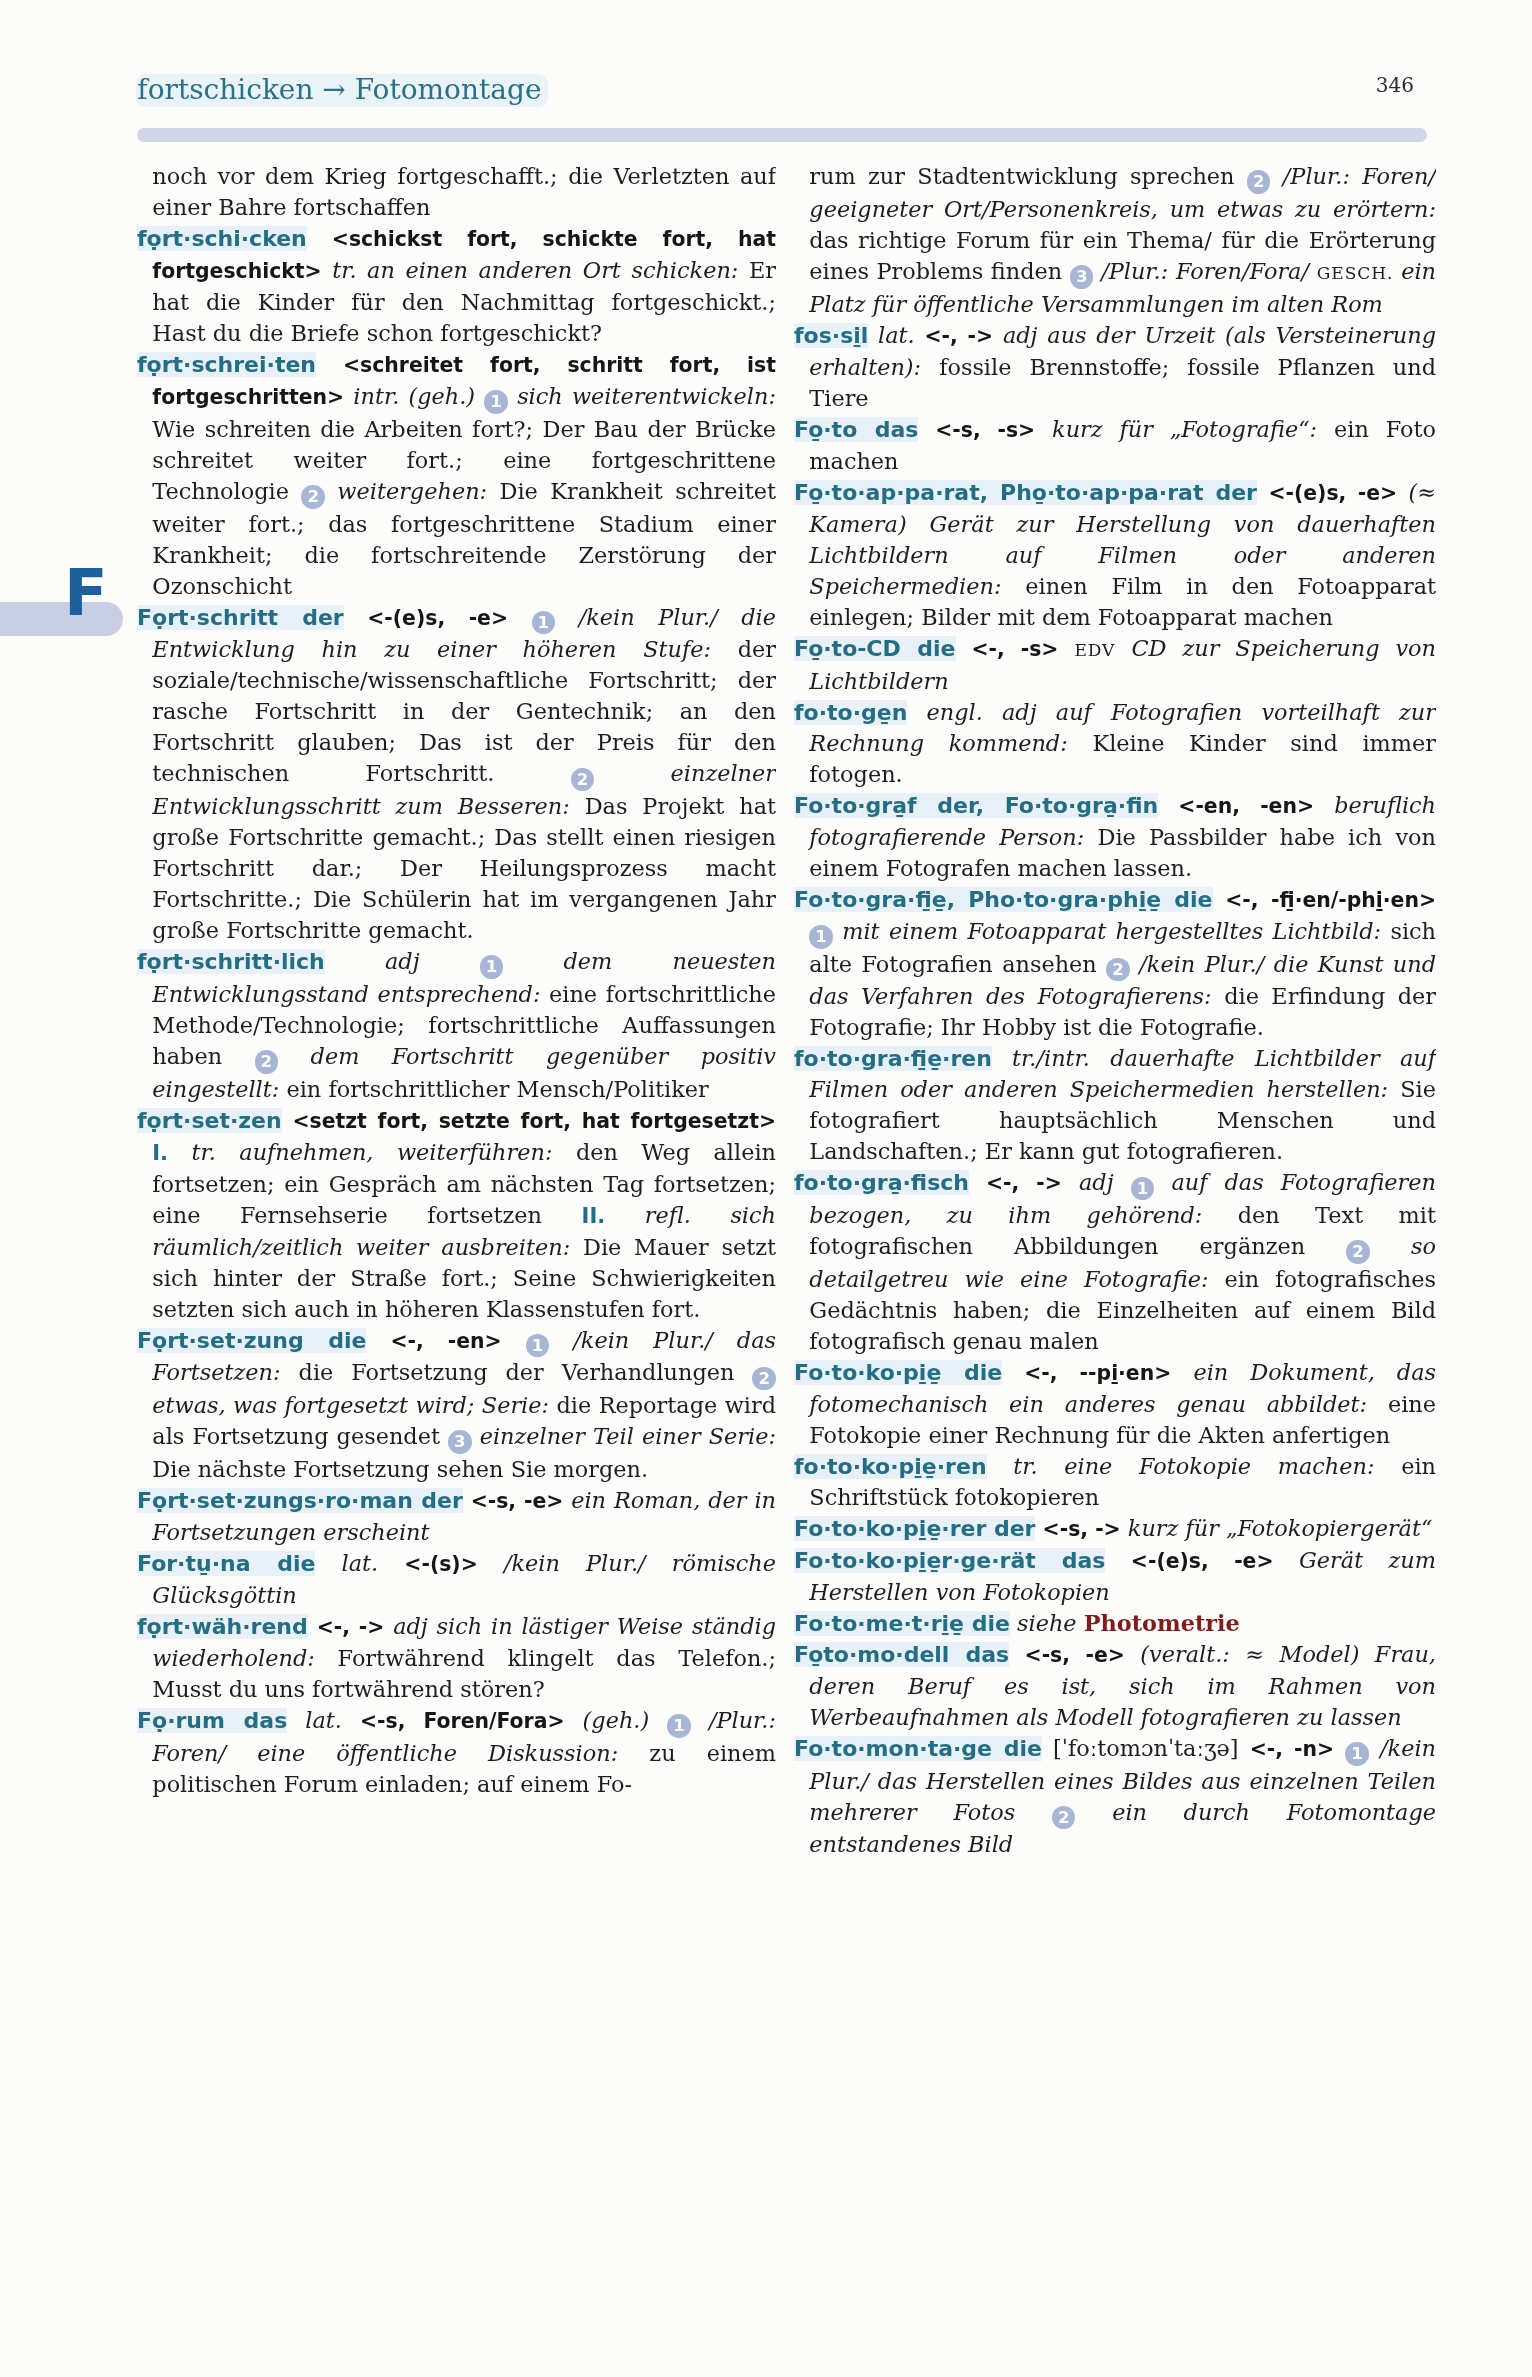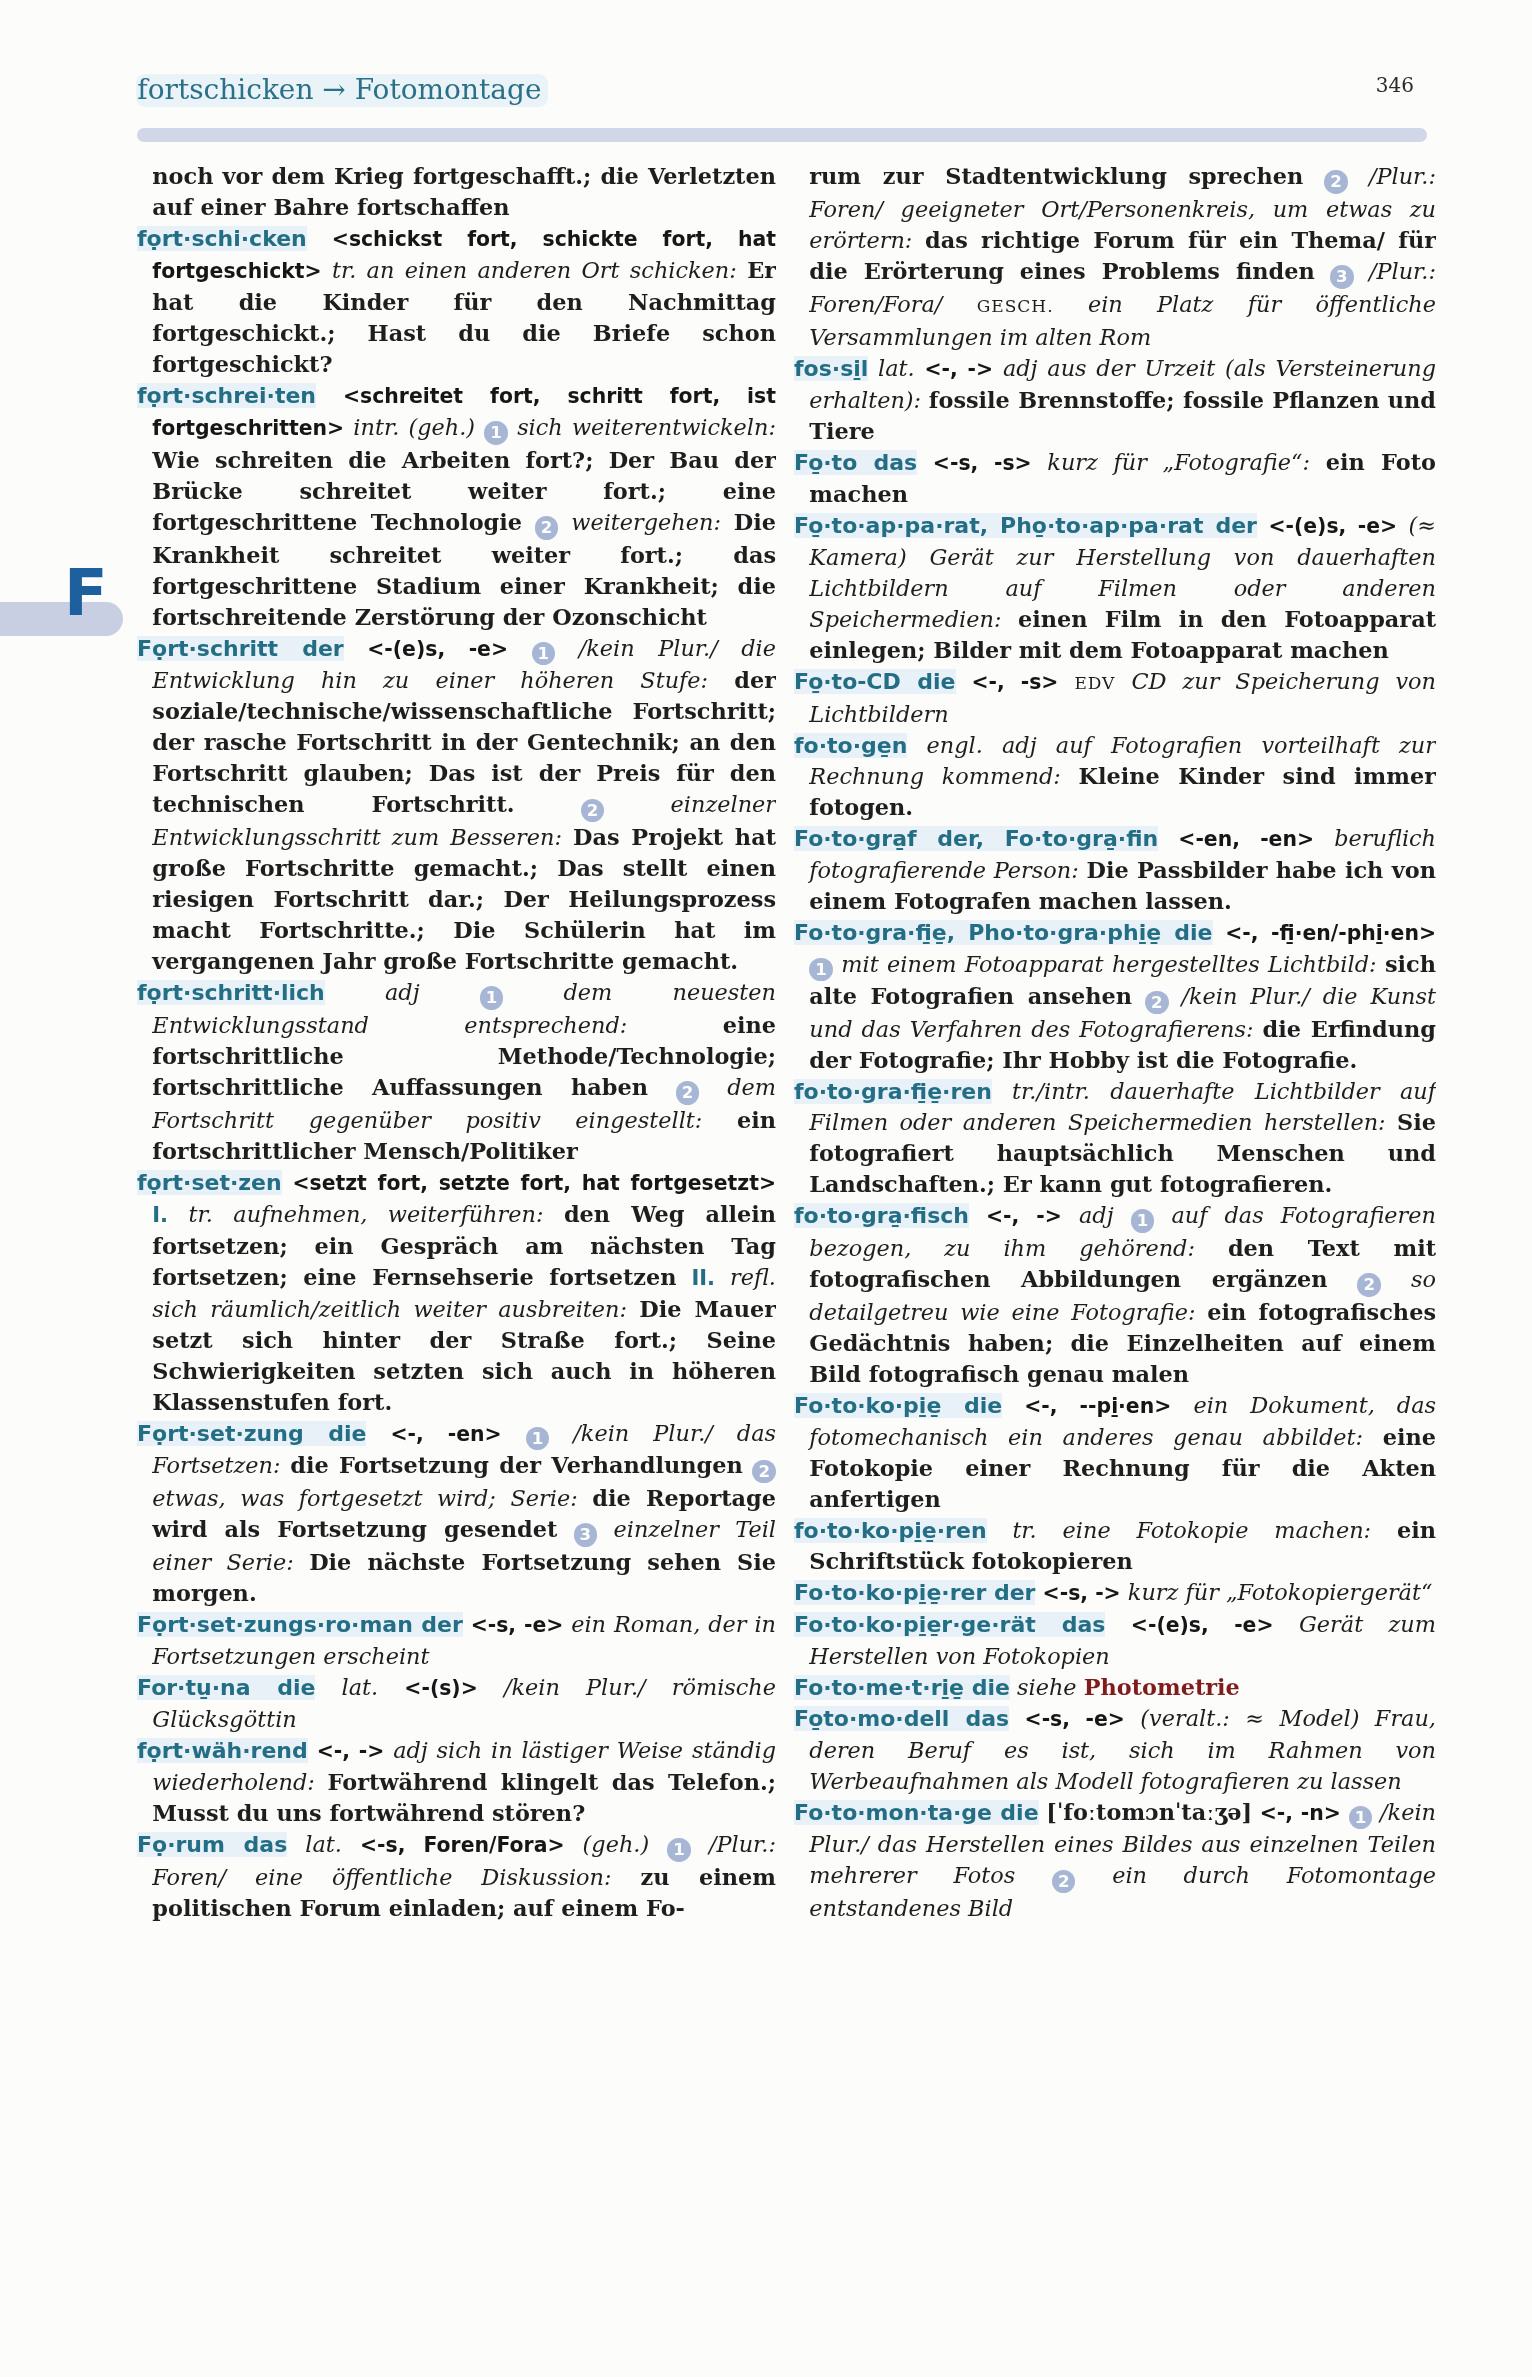--- a/index.html
+++ b/index.html
@@ -50,21 +50,21 @@
   }
   .seg-infl{
     font-family:"DejaVu Sans","Liberation Sans",sans-serif;
     font-weight:bold;color:#161616;font-size:20.4px;
   }
   .seg-rb{
     font-family:"DejaVu Sans","Liberation Sans",sans-serif;
     font-weight:bold;color:#236e85;font-size:21px;
   }
   .seg-i{font-style:italic;}
-  .seg-p{font-style:normal;font-weight:bold;}
+  .seg-p{font-style:normal;}
   .seg-bb{font-weight:bold;color:#7f1d1d;}
   .seg-sc{font-size:17px;letter-spacing:1px;}
   .seg-num{
     display:inline-block;width:23.6px;height:23.6px;border-radius:50%;
     background:#a7b6d5;color:#ffffff;text-align:center;
     font-family:"DejaVu Sans","Liberation Sans",sans-serif;
     font-weight:bold;font-size:16.6px;line-height:23.6px;
     text-indent:0;vertical-align:-3.2px;
   }
 </style>

